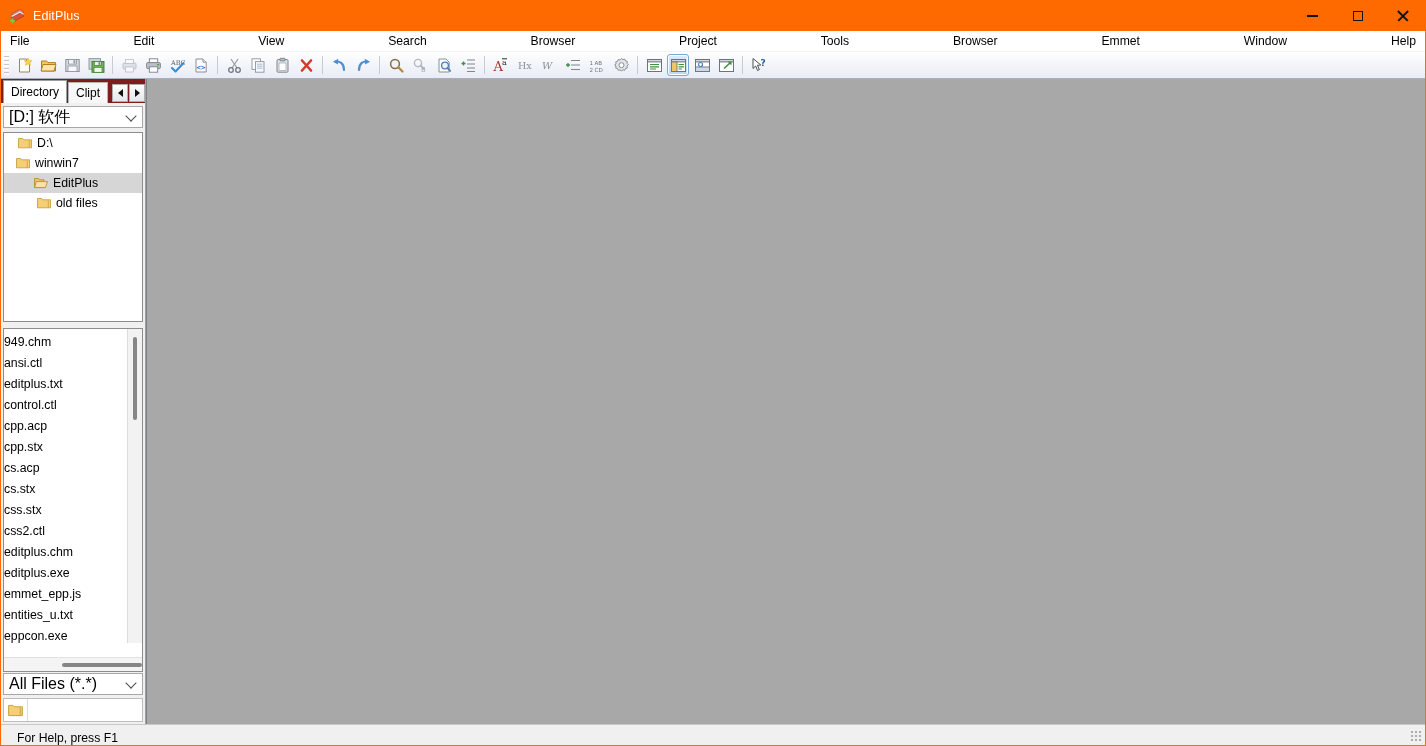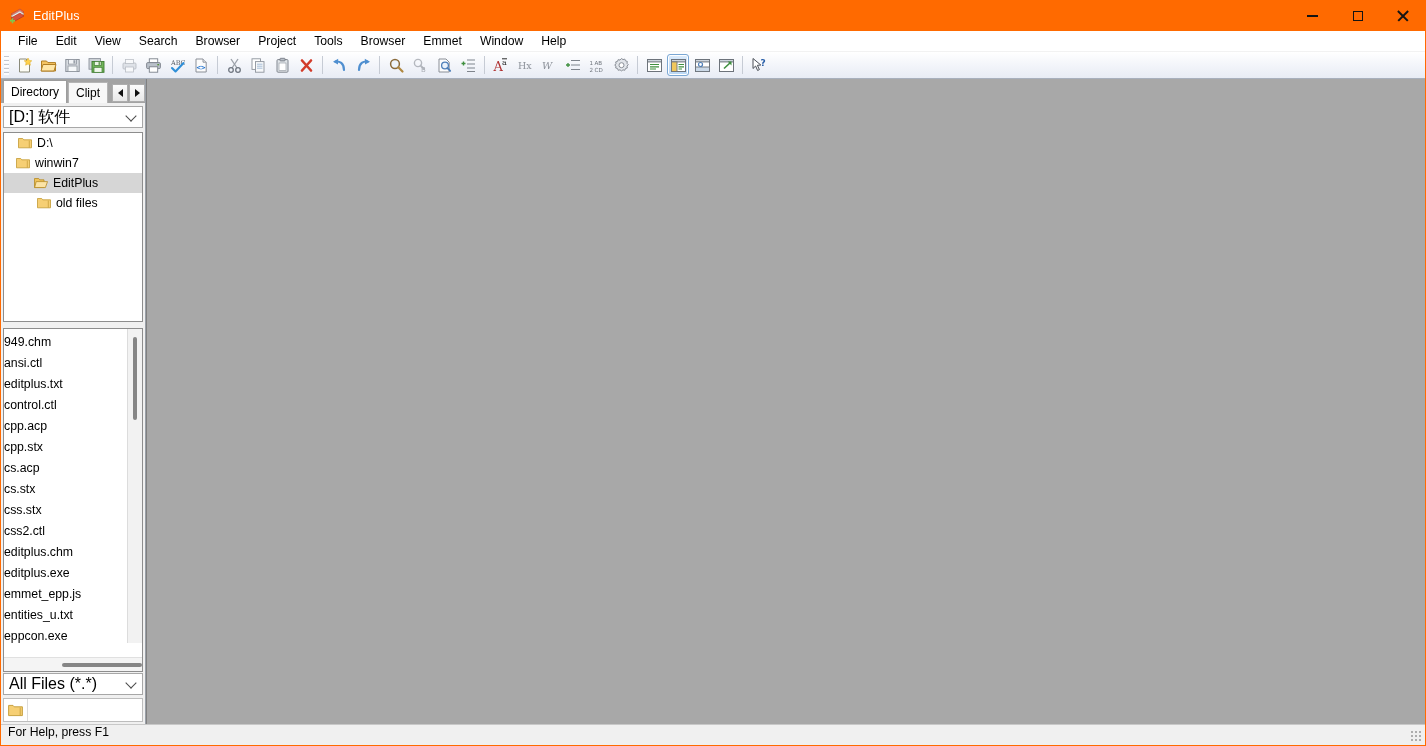--- a/index.html
+++ b/index.html
@@ -45,22 +45,22 @@
     width: 14px; height: 1.5px; background: #141414;
   }
   .win-btn .glyph-close:before { transform: rotate(45deg); }
   .win-btn .glyph-close:after  { transform: rotate(-45deg); }
 
   
   .menubar {
     height: 21px; flex: 0 0 21px;
     background: #ffffff;
     display: flex; align-items: center;
-    padding-left: 8px;
     border-bottom: 1px solid #f2f2f2;
+    justify-content: space-between;
   }
   .menu-item {
     font-size: 12.2px; color: #000000;
     padding: 2px 9px 3px 9px;
     white-space: nowrap;
   }
 
   
   .toolbar {
     height: 27px; flex: 0 0 27px;
@@ -100,21 +100,21 @@
     width: 145px; flex: 0 0 145px;
     background: #f0f0f0;
     display: flex; flex-direction: column;
     border-right: 1px solid #9aa0a8;
   }
 
   
   .tabrow {
     height: 24px; flex: 0 0 24px;
     display: flex; align-items: flex-end;
-    background: #a3a3a3;
+    background: #7f1d1d;
     padding-left: 2px;
     position: relative;
   }
   .tab {
     height: 21px; padding: 0 7px;
     display: flex; align-items: center;
     font-size: 12px; color: #000;
     background: #f7f7f7;
     border: 1px solid #b4b4b4; border-bottom: none;
     margin-right: 1px;
@@ -207,23 +207,23 @@
   }
 
   
   .client { flex: 1 1 auto; background: #a8a8a8; border-left: 1px solid #808080; }
 
   
   .statusbar {
     height: 21px; flex: 0 0 21px;
     background: #f0f0f0;
     border-top: 1px solid #c8c8c8;
-    display: flex; align-items: flex-start;
+    display: flex; align-items: flex-end;
     font-size: 12.2px; color: #000;
-    padding-left: 7px; position: relative;
+    padding-left: 16px; position: relative;
   }
   .grip-corner {
     position: absolute; right: 2px; bottom: 2px; width: 13px; height: 13px;
     background-image:
       radial-gradient(#a6a6a6 45%, transparent 46%);
     background-size: 4px 4px;
     opacity: .9;
   }
 </style>
 </head>

